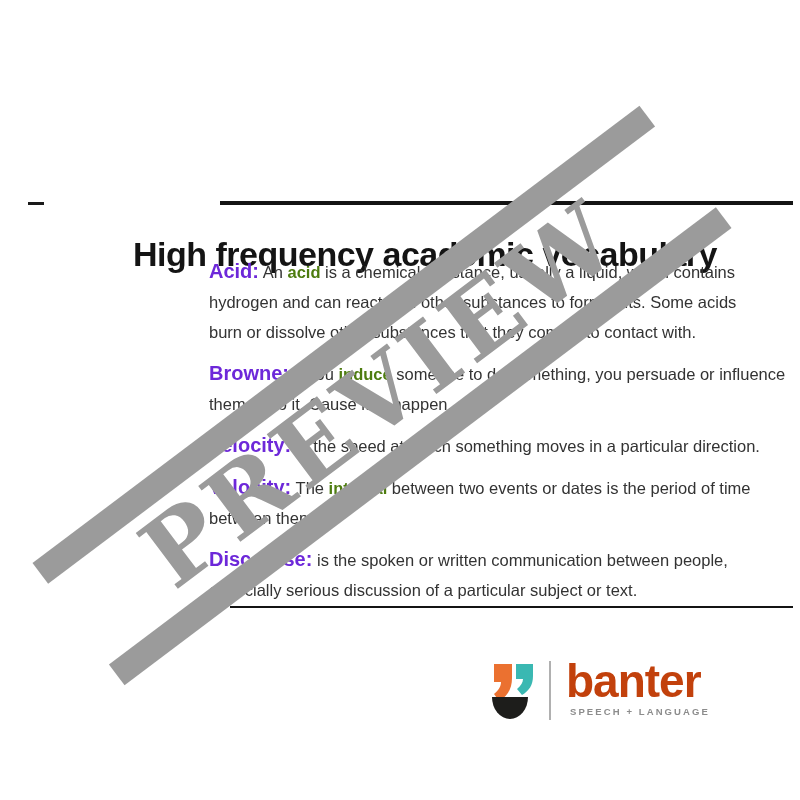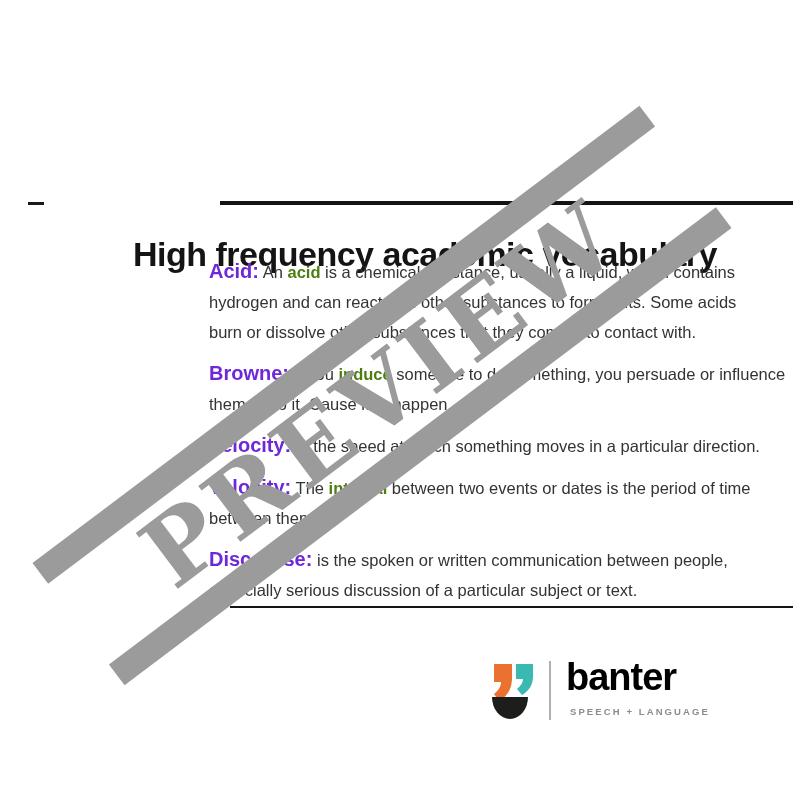--- a/index.html
+++ b/index.html
@@ -32,22 +32,22 @@
              align-items:center;z-index:50;pointer-events:none;}
   .wm-bar{width:100%;height:26px;background:#9b9b9b;}
   .wm-label{flex:1;display:flex;align-items:center;justify-content:center;
             font-family:"DejaVu Serif", serif;font-weight:bold;
             font-size:96px;letter-spacing:6px;color:#9b9b9b;line-height:1;
             margin-top:-4px;}
 
   .logo{position:absolute;left:488px;top:660px;width:230px;height:62px;z-index:10;}
   .logo-mark{position:absolute;left:0;top:0;}
   .logo-divider{position:absolute;left:61px;top:1px;width:2px;height:59px;background:#b0b0b0;}
-  .logo-word{position:absolute;left:78px;top:-2px;font-size:38px;font-weight:bold;
-             letter-spacing:-1px;color:#000000;line-height:1;}
+  .logo-word{position:absolute;left:78px;top:-2px;font-size:46px;font-weight:bold;
+             letter-spacing:-1px;color:#c2410c;line-height:1;}
   .logo-tagline{position:absolute;left:82px;top:46px;font-size:9.5px;font-weight:bold;
                 letter-spacing:2.1px;color:#8c8c8c;text-align:center;}
 </style>
 </head>
 <body>
 
 <div class="page">
 
   <div class="dash"></div>
   <div class="top-rule"></div>

